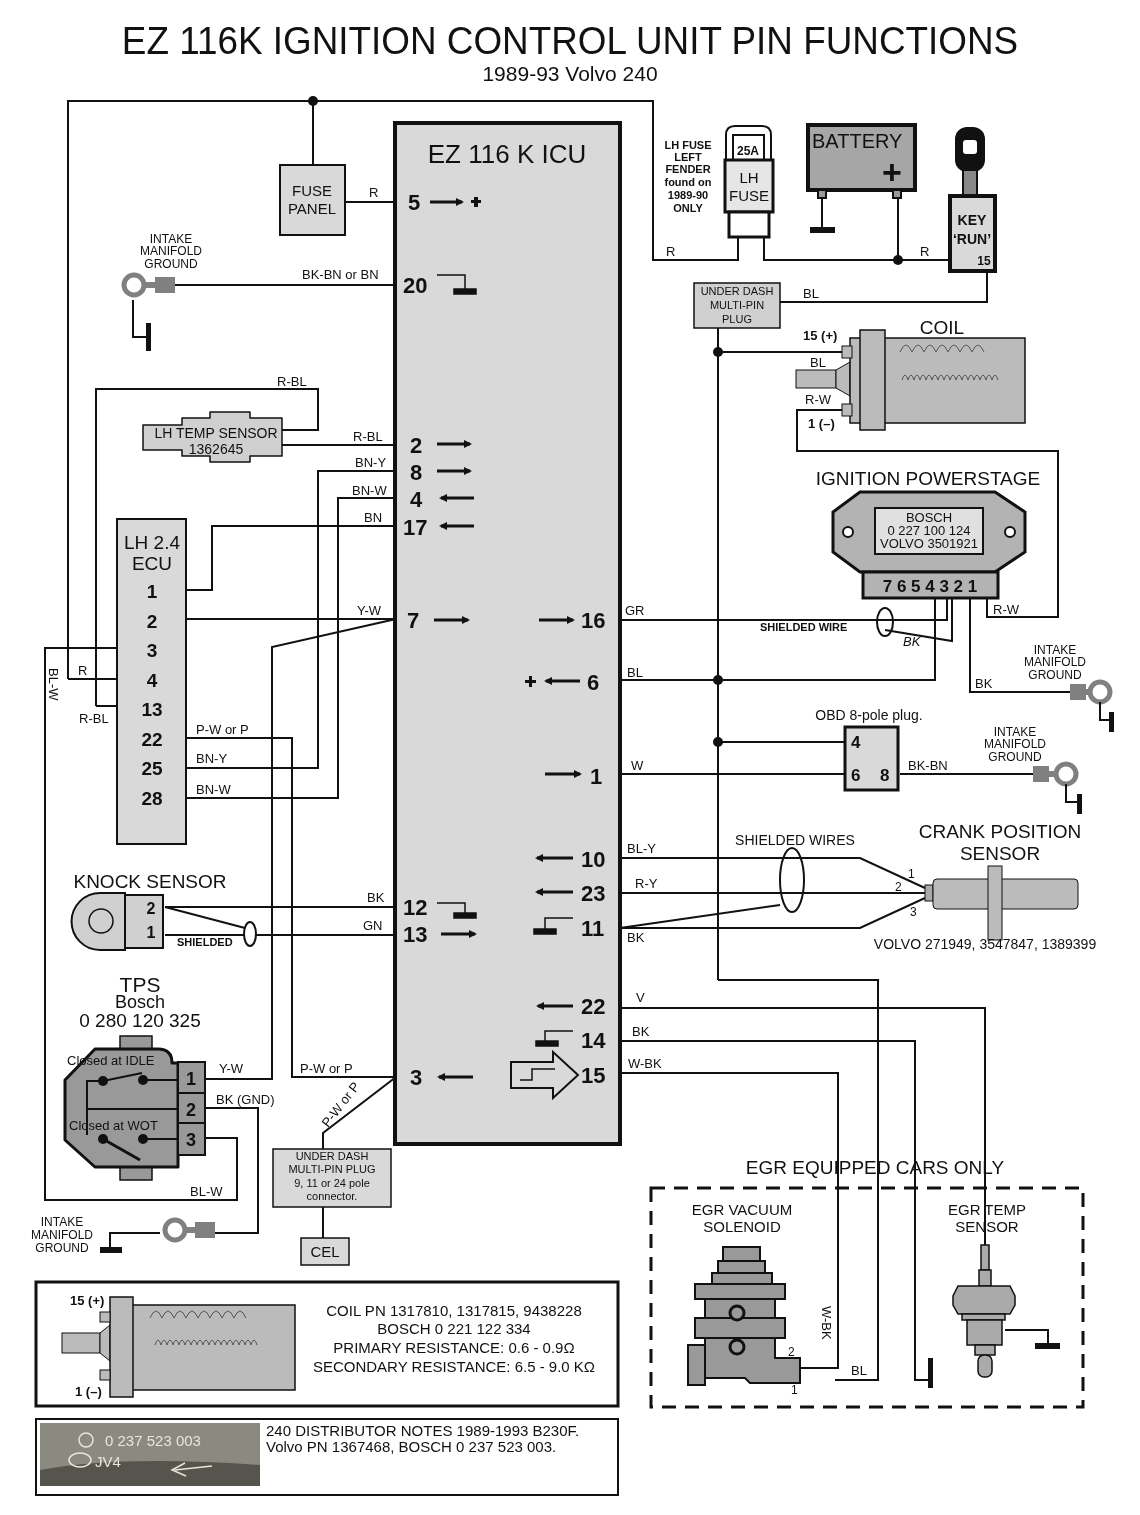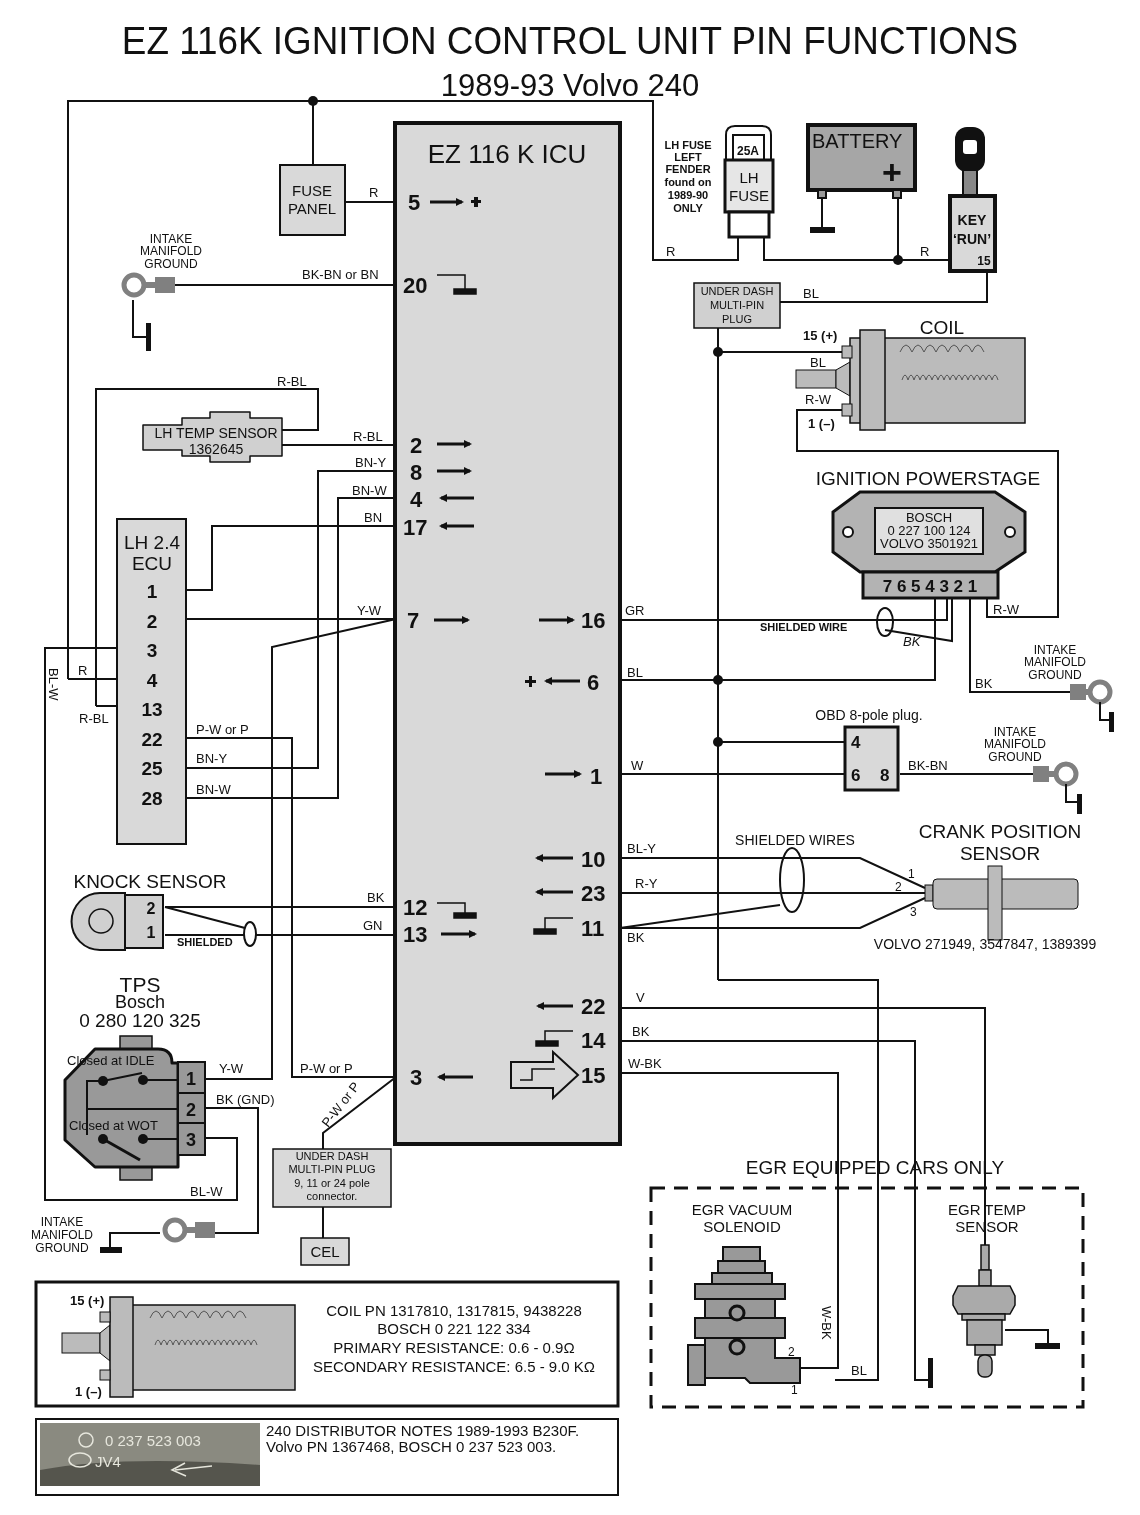--- a/index.html
+++ b/index.html
@@ -1,21 +1,21 @@
 <!DOCTYPE html>
 <html><head>
 <meta charset="utf-8">
 <style>
   html,body{margin:0;padding:0;background:#fff;}
   body{width:1140px;height:1515px;position:relative;overflow:hidden;font-family:"Liberation Sans",sans-serif;color:#111;}
   #diagram{position:absolute;left:0;top:0;width:1140px;height:1515px;}
   .t{font-family:"Liberation Sans",sans-serif;fill:#111;}
   .title{position:absolute;left:0;width:1140px;text-align:center;}
   #main-title{top:20px;font-size:38px;letter-spacing:0px;transform:scaleX(0.97);}
-  #sub-title{top:68px;font-size:31px;}
+  #sub-title{top:62px;font-size:21px;}
 </style>
 </head>
 <body>
 
 <div id="main-title" class="title">EZ 116K IGNITION CONTROL UNIT PIN FUNCTIONS</div>
 <div id="sub-title" class="title">1989-93 Volvo 240</div>
 
 <svg id="diagram" viewBox="0 0 1140 1515" xmlns="http://www.w3.org/2000/svg">
   <defs>
     <marker id="ah" markerWidth="8" markerHeight="8" refX="6" refY="4" orient="auto" markerUnits="userSpaceOnUse">

